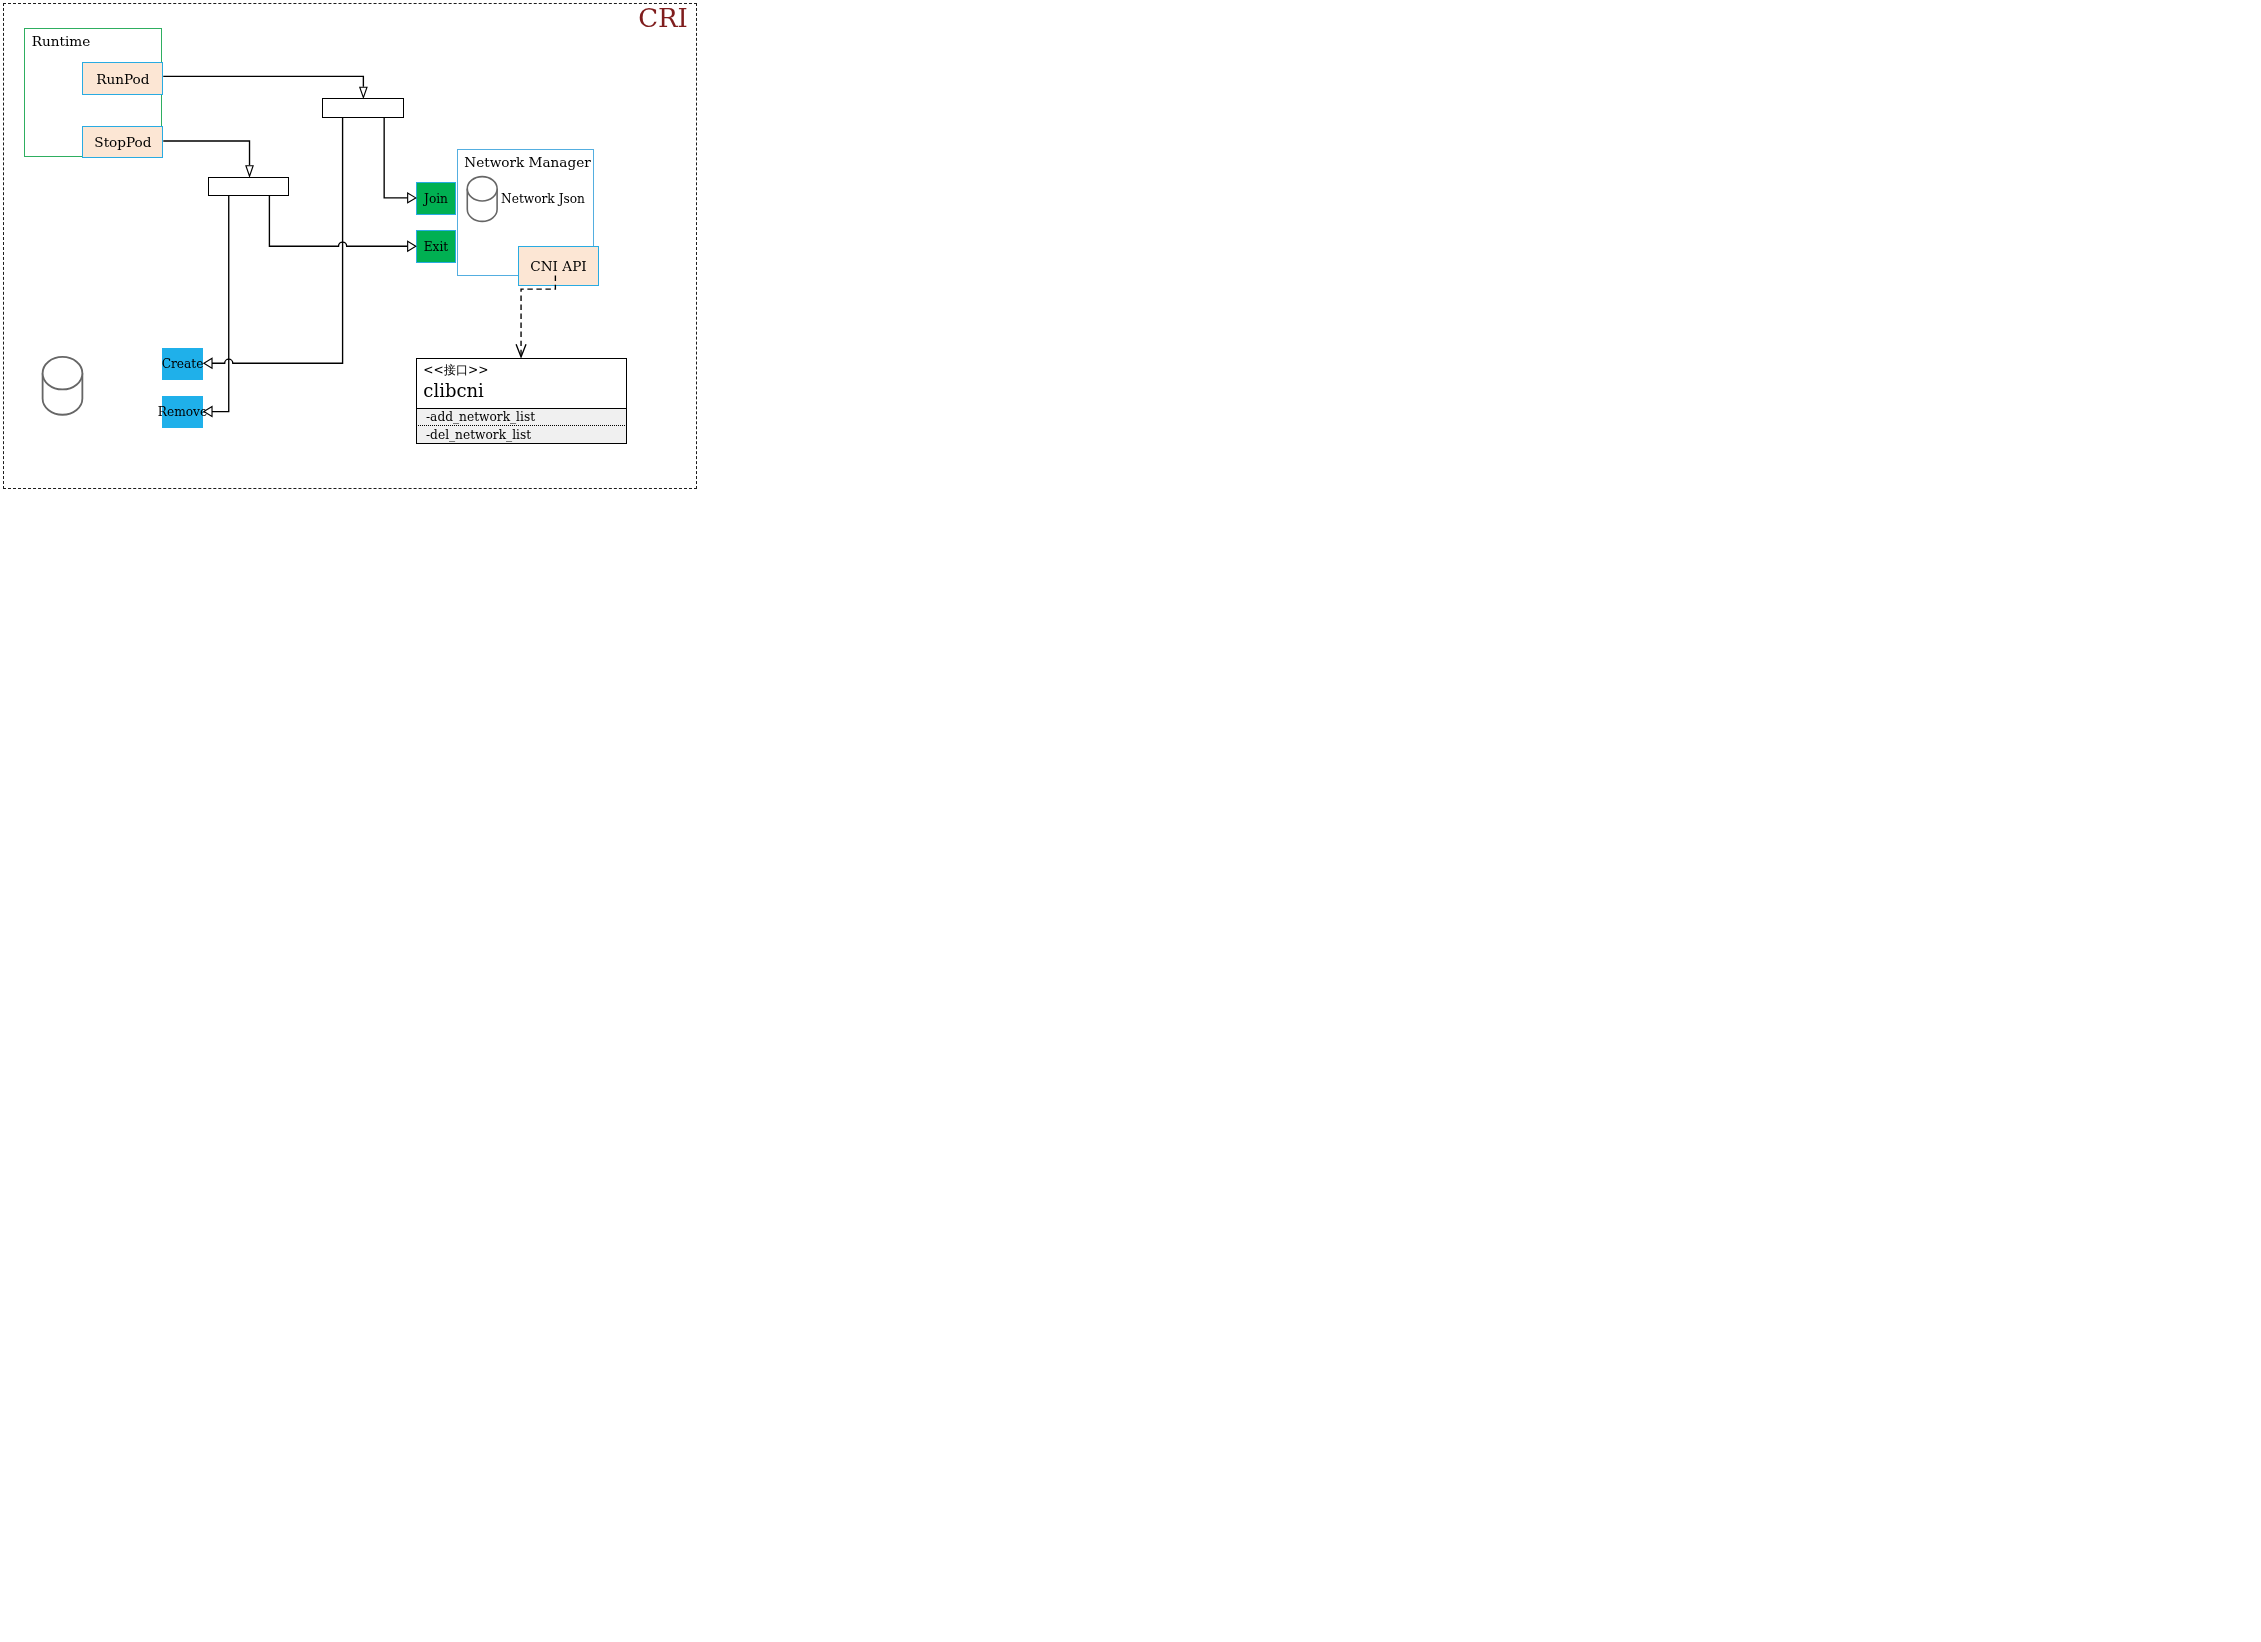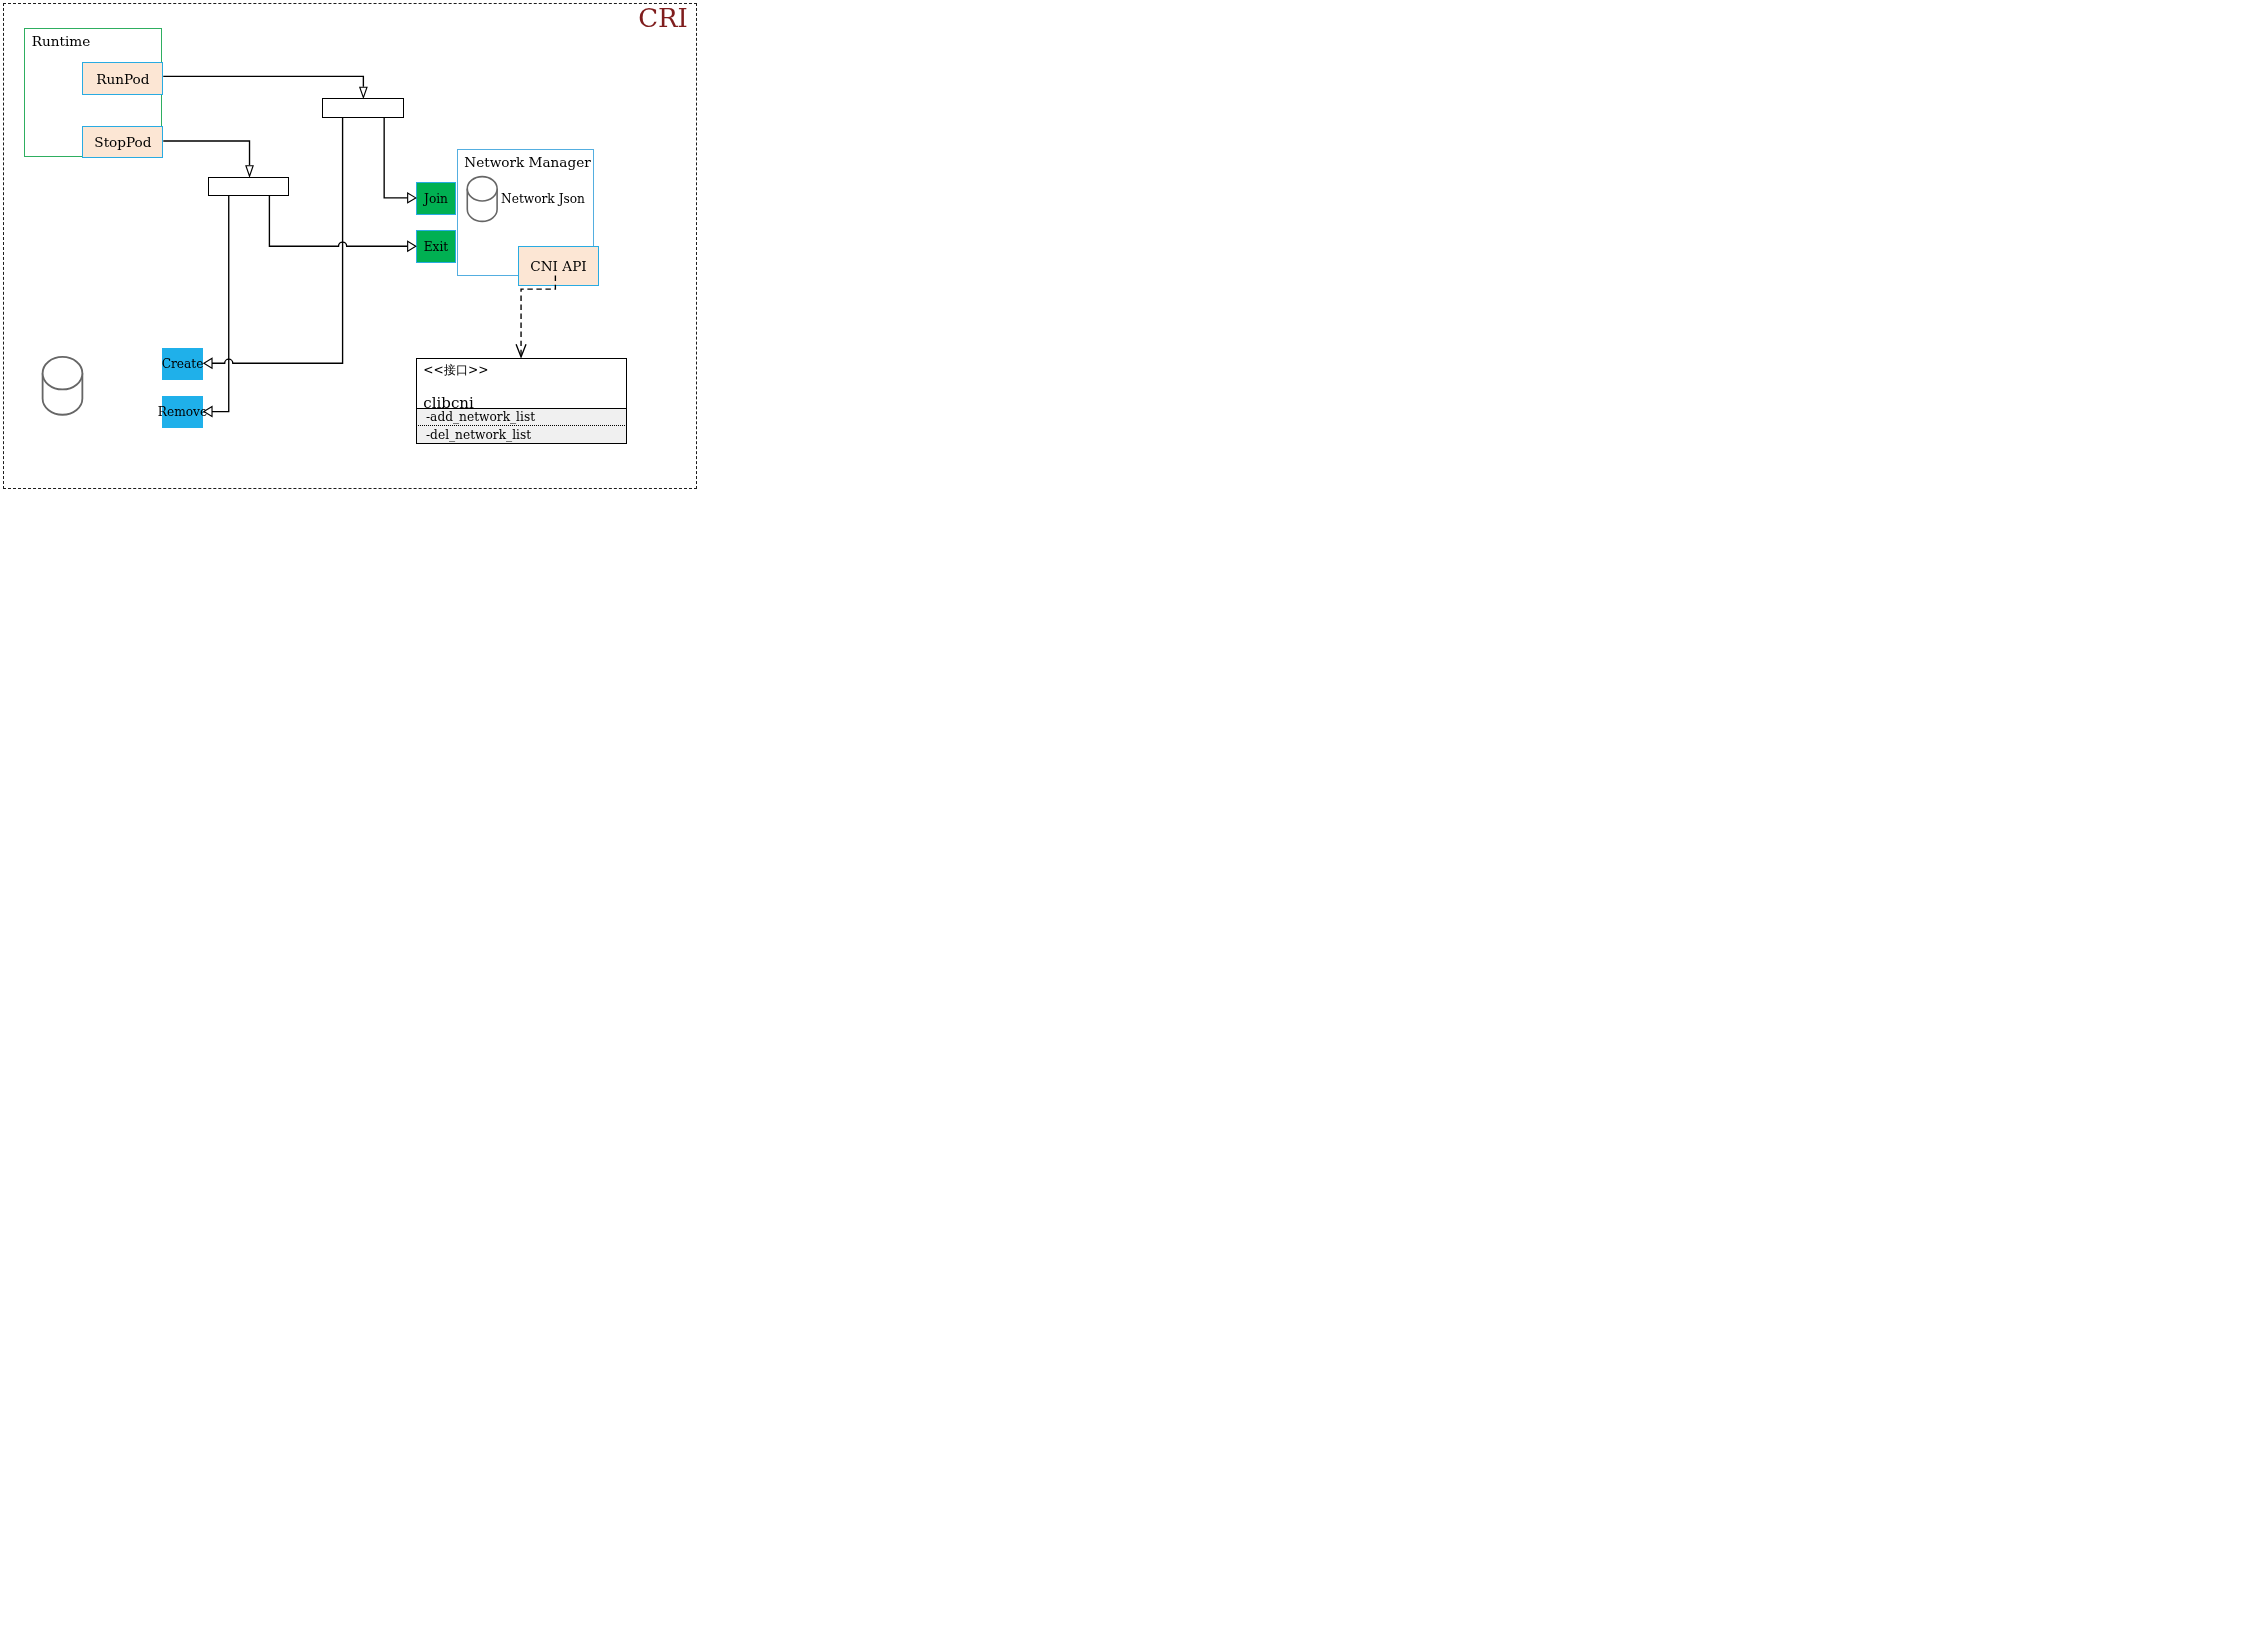--- a/index.html
+++ b/index.html
@@ -32,21 +32,21 @@
   #create-box{left:162px;top:348px;width:41px;height:32px;}
   #remove-box{left:162px;top:396px;width:41px;height:32px;}
   
   .ds-label{font-size:12.2px;white-space:nowrap;}
   #network-list-label{left:43px;top:42px;}
   #json-files-label{left:62px;top:79px;}
   
   #clibcni-box{left:416px;top:358px;width:211px;height:86px;border:1.4px solid #000;background:#fff;display:flex;flex-direction:column;}
   #clibcni-header{height:47px;border-bottom:1.4px solid #000;padding:1.8px 0 0 6.3px;}
   #clibcni-stereotype{font-size:12.2px;margin-top:0.9px;}
-  #clibcni-name{font-size:15px;margin-top:15px;}
+  #clibcni-name{font-size:18px;margin-top:1px;}
   #clibcni-attrs{flex:1;background:#f0f0f0;display:flex;flex-direction:column;}
   .attr-row{flex:1;display:flex;align-items:center;padding-left:9px;font-size:12.2px;}
   #attr-divider{border-top:1.8px dotted #000;height:0;margin:0 0.9px;}
   #connector-layer{left:0;top:0;width:701px;height:492px;pointer-events:none;}
 </style>
 </head>
 <body>
 
 <div id="canvas">
 

